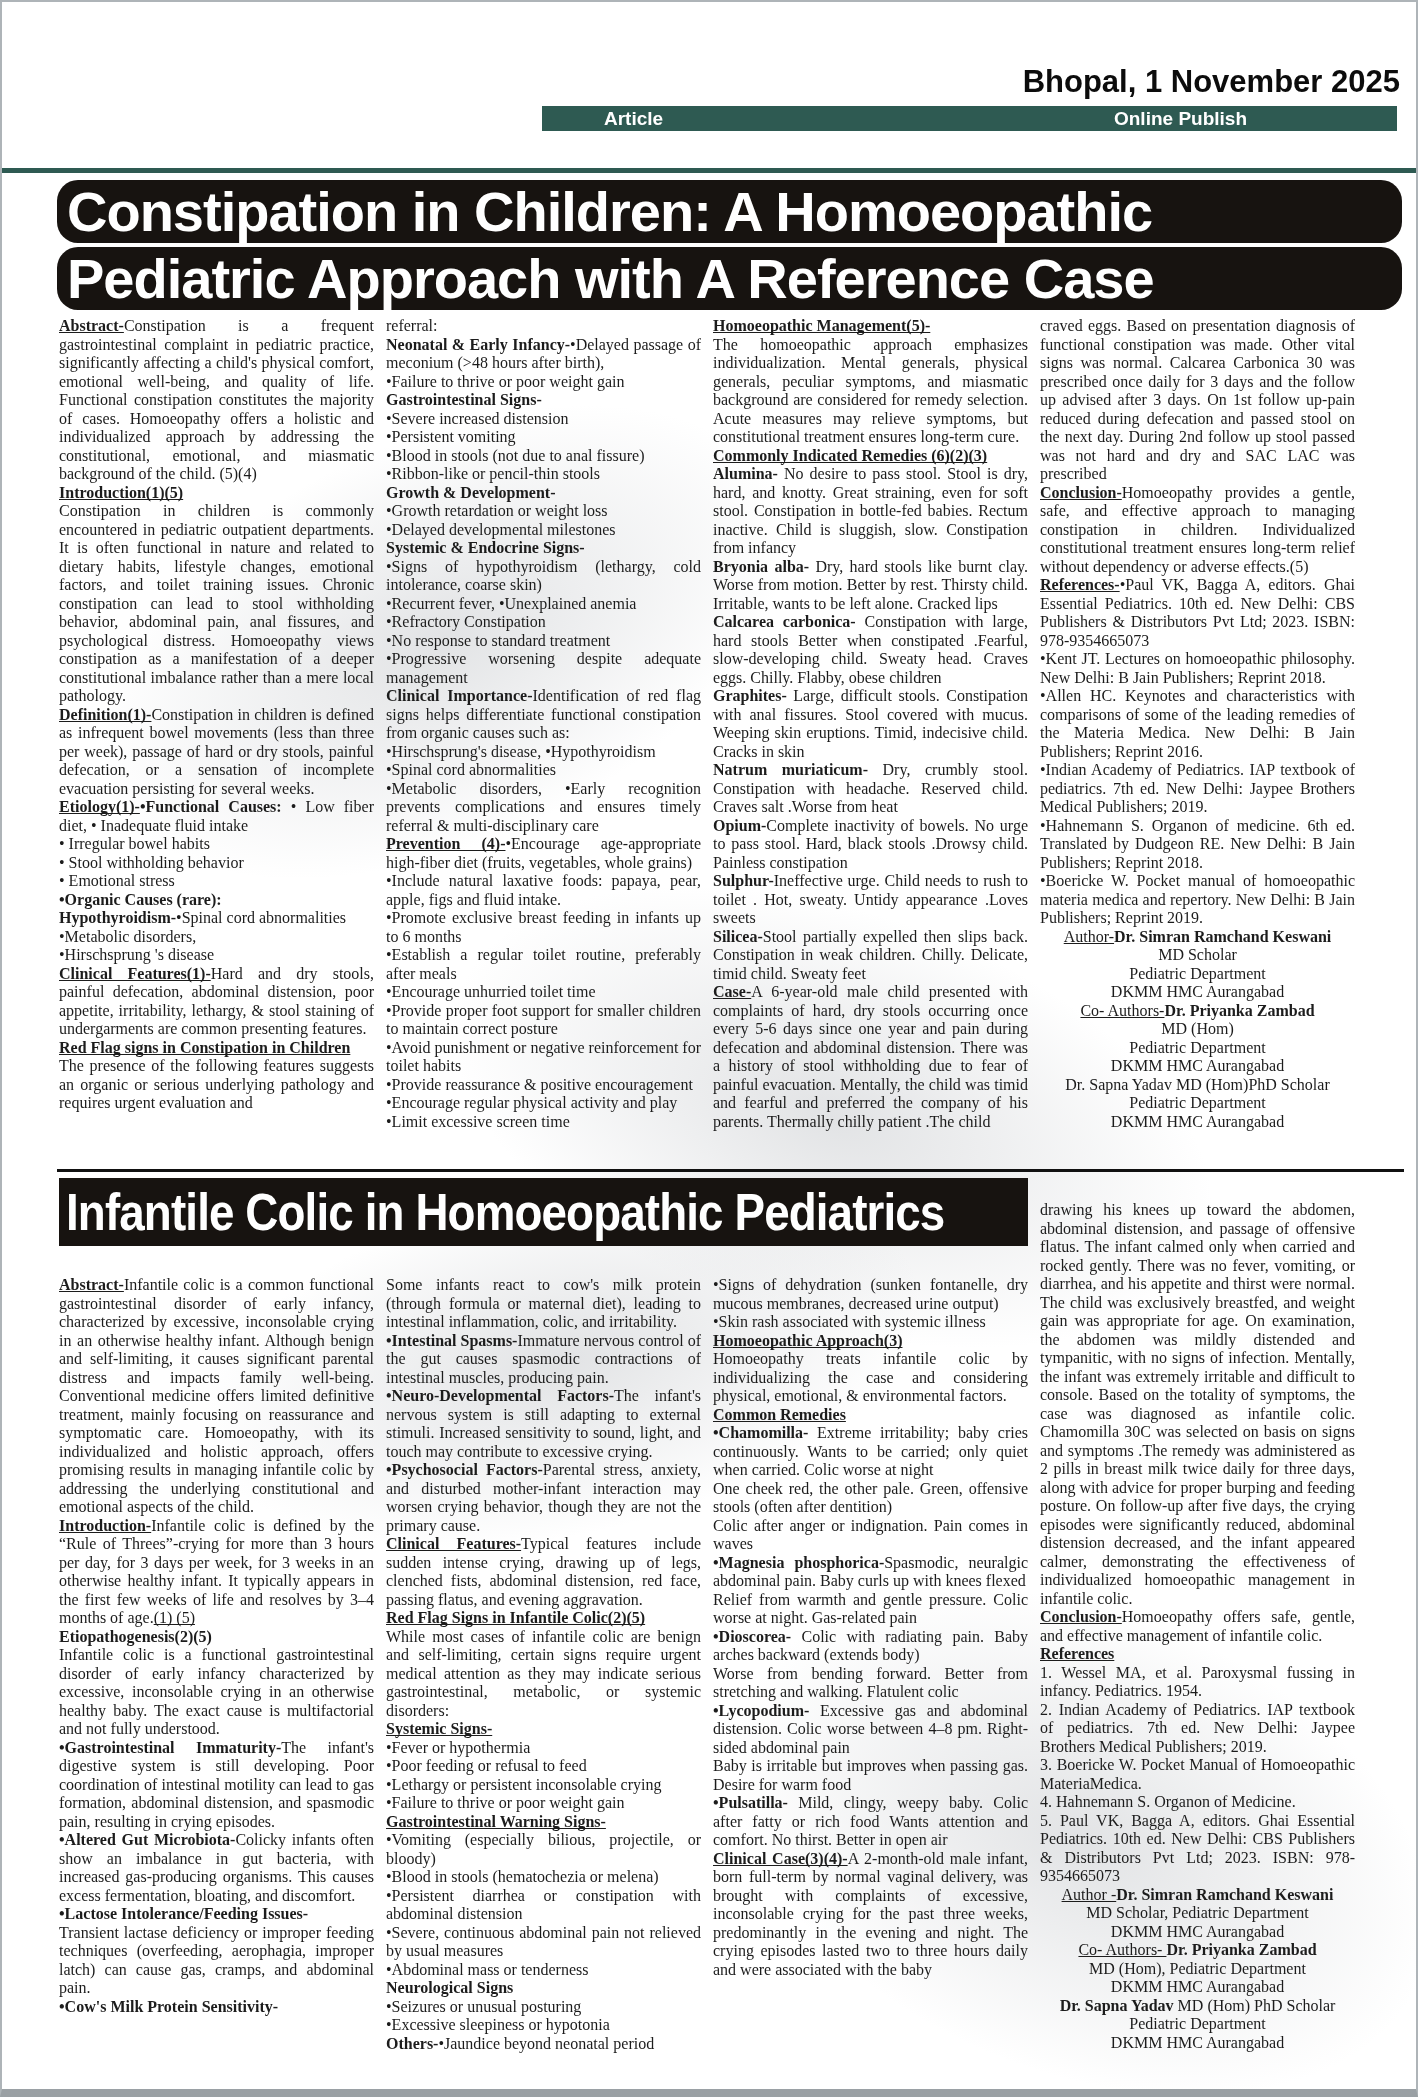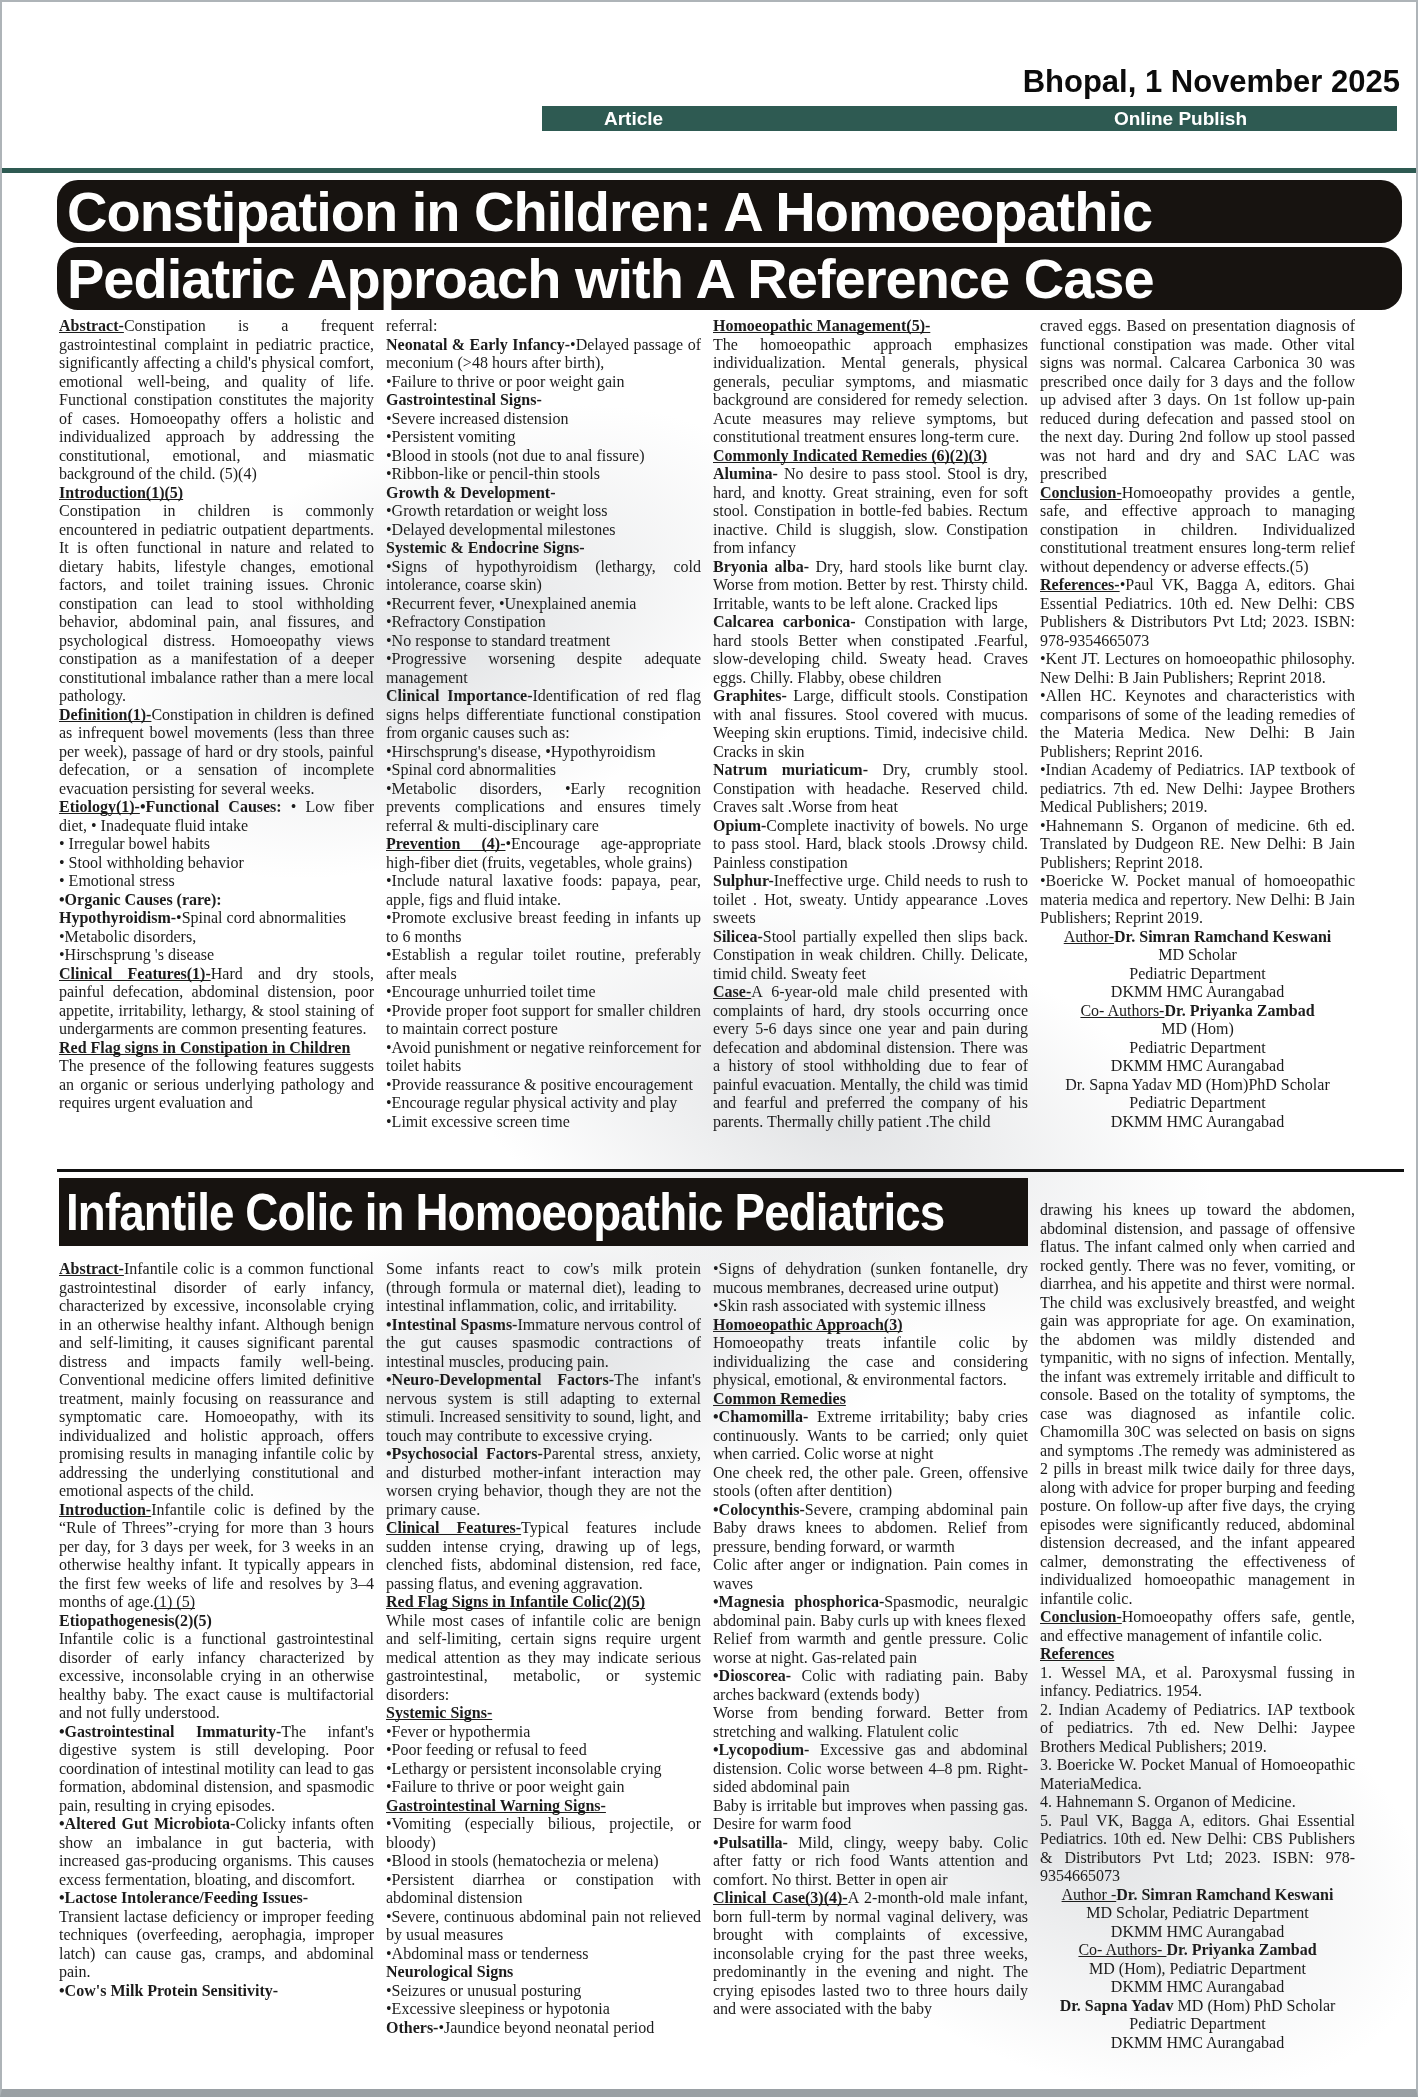--- a/index.html
+++ b/index.html
@@ -56,21 +56,21 @@
   .para.al-right{text-align:center;}
 
   .separator{margin:4px 12px 0 55px;border-top:3px solid #111;}
 
   
   .a2-zone{display:flex;gap:12px;padding:0 65px 0 57px;}
   .a2-left{width:969px;flex:0 0 969px;}
   .a2-headline{margin-top:6px;height:68px;background:var(--headline-bg);color:#fff;display:flex;align-items:center;overflow:hidden;}
   .a2-headline span{font-family:"Liberation Sans",sans-serif;font-weight:bold;font-size:52px;letter-spacing:-1px;
         white-space:nowrap;transform:scaleX(0.88);transform-origin:left center;padding-left:8px;}
-  .a2-cols{display:flex;gap:12px;margin-top:14px;}
+  .a2-cols{display:flex;gap:12px;margin-top:30px;}
   .a2-cols .col{height:800px;}
   .a2-col4{width:315px;flex:0 0 315px;padding-top:29px;font-size:16px;line-height:18.5px;text-align:justify;height:905px;overflow:hidden;}
 </style>
 </head>
 <body>
 
 <div class="page">
   <div class="wm wm1"></div>
   <div class="wm wm2"></div>
   <div class="wm wm3"></div>
@@ -224,21 +224,20 @@
               <div class="para"><span class="b">Others-</span><span>•Jaundice beyond neonatal period</span></div>
             </div>
           <div class="col">
               <div class="para"><span>•Signs of dehydration (sunken fontanelle, dry mucous membranes, decreased urine output)</span></div>
               <div class="para"><span>•Skin rash associated with systemic illness</span></div>
               <div class="para"><span class="b u">Homoeopathic Approach(3)</span></div>
               <div class="para"><span>Homoeopathy treats infantile colic by individualizing the case and considering physical, emotional, &amp; environmental factors.</span></div>
               <div class="para"><span class="b u">Common Remedies</span></div>
               <div class="para"><span class="b">•Chamomilla- </span><span>Extreme irritability; baby cries continuously. Wants to be carried; only quiet when carried. Colic worse at night</span></div>
               <div class="para"><span>One cheek red, the other pale. Green, offensive stools (often after dentition)</span></div>
-              <div class="para"><span class="b">•Colocynthis-</span><span>Severe, cramping abdominal pain Baby draws knees to abdomen. Relief from pressure, bending forward, or warmth</span></div>
               <div class="para"><span>Colic after anger or indignation. Pain comes in waves</span></div>
               <div class="para"><span class="b">•Magnesia phosphorica-</span><span>Spasmodic, neuralgic abdominal pain. Baby curls up with knees flexed</span></div>
               <div class="para"><span>Relief from warmth and gentle pressure. Colic worse at night. Gas-related pain</span></div>
               <div class="para"><span class="b">•Dioscorea- </span><span>Colic with radiating pain. Baby arches backward (extends body)</span></div>
               <div class="para"><span>Worse from bending forward. Better from stretching and walking. Flatulent colic</span></div>
               <div class="para"><span class="b">•Lycopodium- </span><span>Excessive gas and abdominal distension. Colic worse between 4–8 pm. Right-sided abdominal pain</span></div>
               <div class="para"><span>Baby is irritable but improves when passing gas. Desire for warm food</span></div>
               <div class="para"><span class="b">•Pulsatilla- </span><span>Mild, clingy, weepy baby. Colic after fatty or rich food Wants attention and comfort. No thirst. Better in open air</span></div>
               <div class="para"><span class="b u">Clinical Case(3)(4)-</span><span>A 2-month-old male infant, born full-term by normal vaginal delivery, was brought with complaints of excessive, inconsolable crying for the past three weeks, predominantly in the evening and night. The crying episodes lasted two to three hours daily and were associated with the baby</span></div>
             </div>

